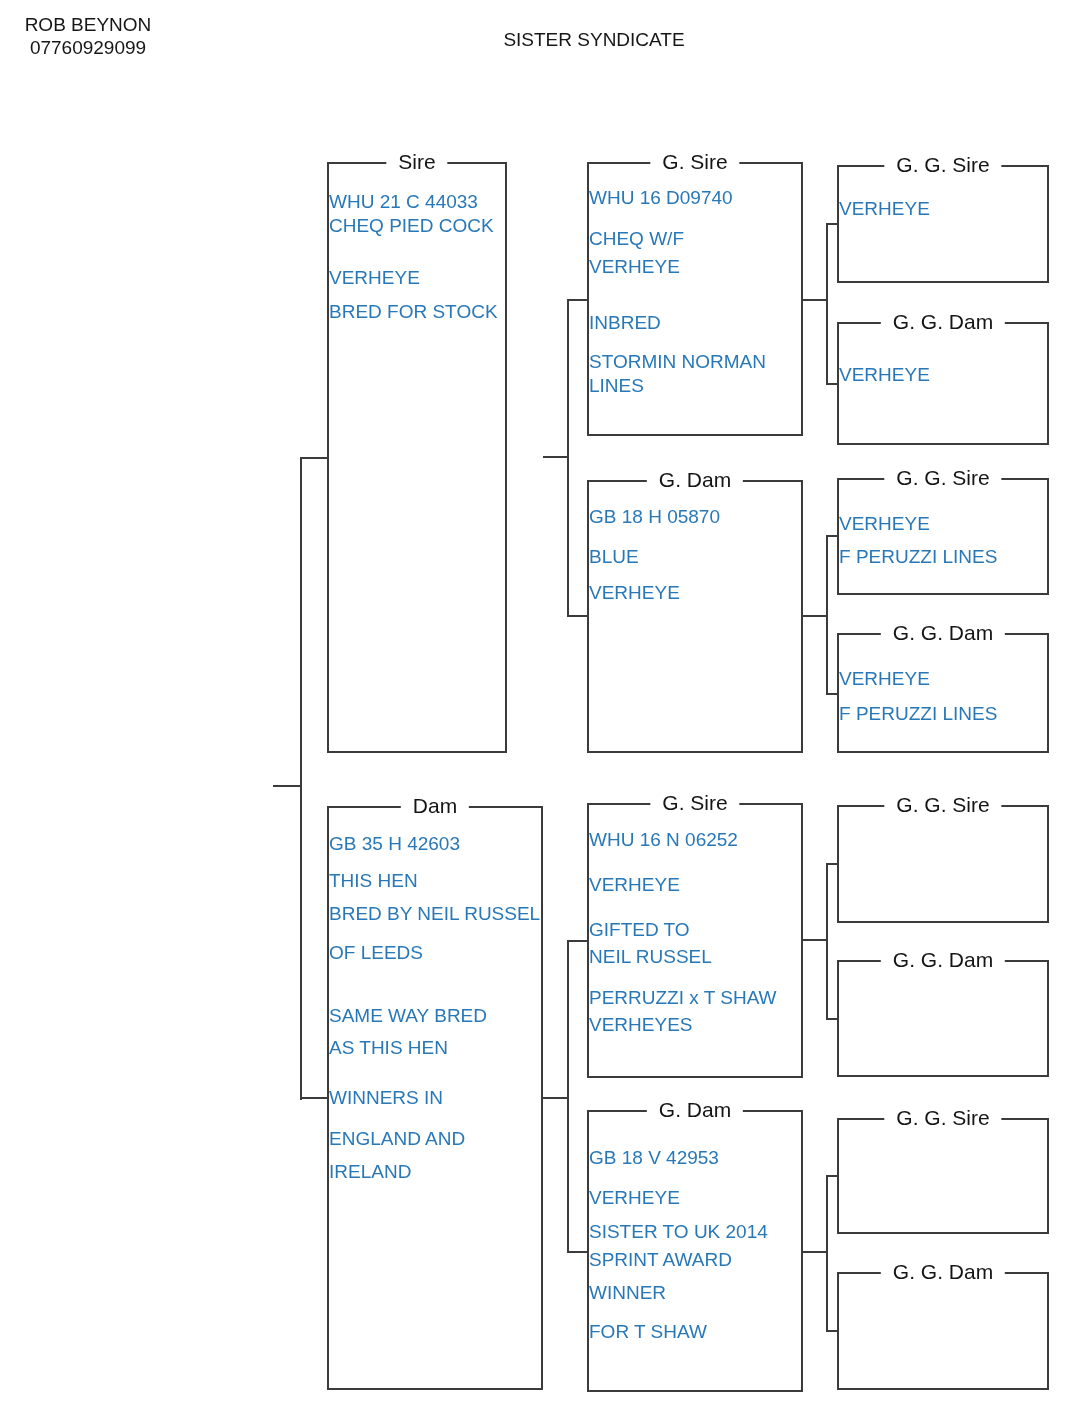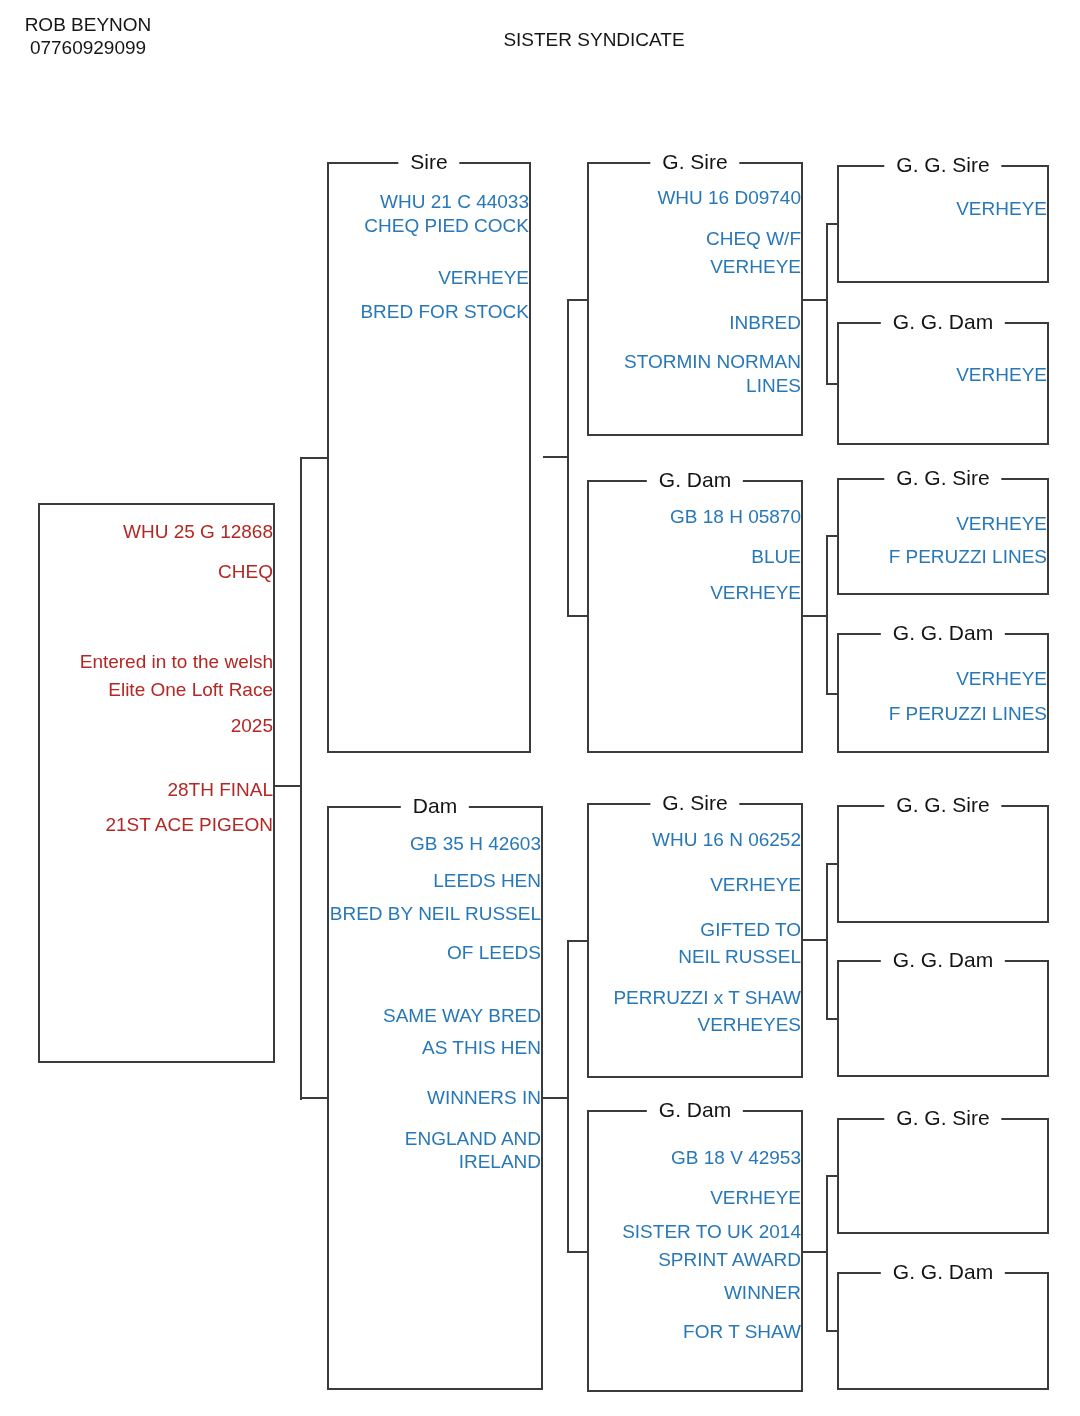--- a/index.html
+++ b/index.html
@@ -18,21 +18,21 @@
   }
   .box{
     position:absolute;box-sizing:border-box;
     border:2px solid var(--line);background:#fff;
   }
   .btitle{
     position:absolute;top:-2px;left:50%;transform:translate(-50%,-50%);
     background:#fff;padding:0 12px;font-size:21px;color:#151515;white-space:nowrap;
   }
   .line{
-    position:absolute;left:0;right:0;text-align:right;
+    position:absolute;left:0;right:0;text-align:left;
     transform:translateY(-50%);white-space:nowrap;
   }
   .blue{color:var(--blue);font-size:19px;}
   .red{color:var(--red);font-size:19px;}
   .hl,.vl{position:absolute;background:var(--line);}
   .hl{height:2px;}
   .vl{width:2px;}
 </style>
 </head>
 <body>
@@ -71,49 +71,40 @@
   <div class="hl" style="left:803px;top:939px;width:25px"></div>
   <div class="vl" style="left:826px;top:863px;height:157px"></div>
   <div class="hl" style="left:826px;top:863px;width:11px"></div>
   <div class="hl" style="left:826px;top:1018px;width:11px"></div>
 
   <div class="hl" style="left:803px;top:1251px;width:25px"></div>
   <div class="vl" style="left:826px;top:1175px;height:157px"></div>
   <div class="hl" style="left:826px;top:1175px;width:11px"></div>
   <div class="hl" style="left:826px;top:1330px;width:11px"></div>
 
-  <div class="box" style="left:38px;top:503px;width:237px;height:560px">
-    <div class="line red" style="top:27px">WHU 25 G 12868</div>
-    <div class="line red" style="top:67px">CHEQ</div>
-    <div class="line red" style="top:157px">Entered in to the welsh</div>
-    <div class="line red" style="top:185px">Elite One Loft Race</div>
-    <div class="line red" style="top:221px">2025</div>
-    <div class="line red" style="top:285px">28TH FINAL</div>
-    <div class="line red" style="top:320px">21ST ACE PIGEON</div>
-  </div>
 
-  <div class="box" style="left:327px;top:162px;width:204px;height:591px">
+  <div class="box" style="left:327px;top:162px;width:180px;height:591px">
     <div class="btitle">Sire</div>
     <div class="line blue" style="top:38px">WHU 21 C 44033</div>
     <div class="line blue" style="top:62px">CHEQ PIED COCK</div>
     <div class="line blue" style="top:114px">VERHEYE</div>
     <div class="line blue" style="top:148px">BRED FOR STOCK</div>
   </div>
 
   <div class="box" style="left:327px;top:806px;width:216px;height:584px">
     <div class="btitle">Dam</div>
     <div class="line blue" style="top:36px">GB 35 H 42603</div>
-    <div class="line blue" style="top:73px">LEEDS HEN</div>
+    <div class="line blue" style="top:73px">THIS HEN</div>
     <div class="line blue" style="top:106px">BRED BY NEIL RUSSEL</div>
     <div class="line blue" style="top:145px">OF LEEDS</div>
     <div class="line blue" style="top:208px">SAME WAY BRED</div>
     <div class="line blue" style="top:240px">AS THIS HEN</div>
     <div class="line blue" style="top:290px">WINNERS IN</div>
     <div class="line blue" style="top:331px">ENGLAND AND</div>
-    <div class="line blue" style="top:354px">IRELAND</div>
+    <div class="line blue" style="top:364px">IRELAND</div>
   </div>
 
   <div class="box" style="left:587px;top:162px;width:216px;height:274px">
     <div class="btitle">G. Sire</div>
     <div class="line blue" style="top:34px">WHU 16 D09740</div>
     <div class="line blue" style="top:75px">CHEQ  W/F</div>
     <div class="line blue" style="top:103px">VERHEYE</div>
     <div class="line blue" style="top:159px">INBRED</div>
     <div class="line blue" style="top:198px">STORMIN NORMAN</div>
     <div class="line blue" style="top:222px">LINES</div>

